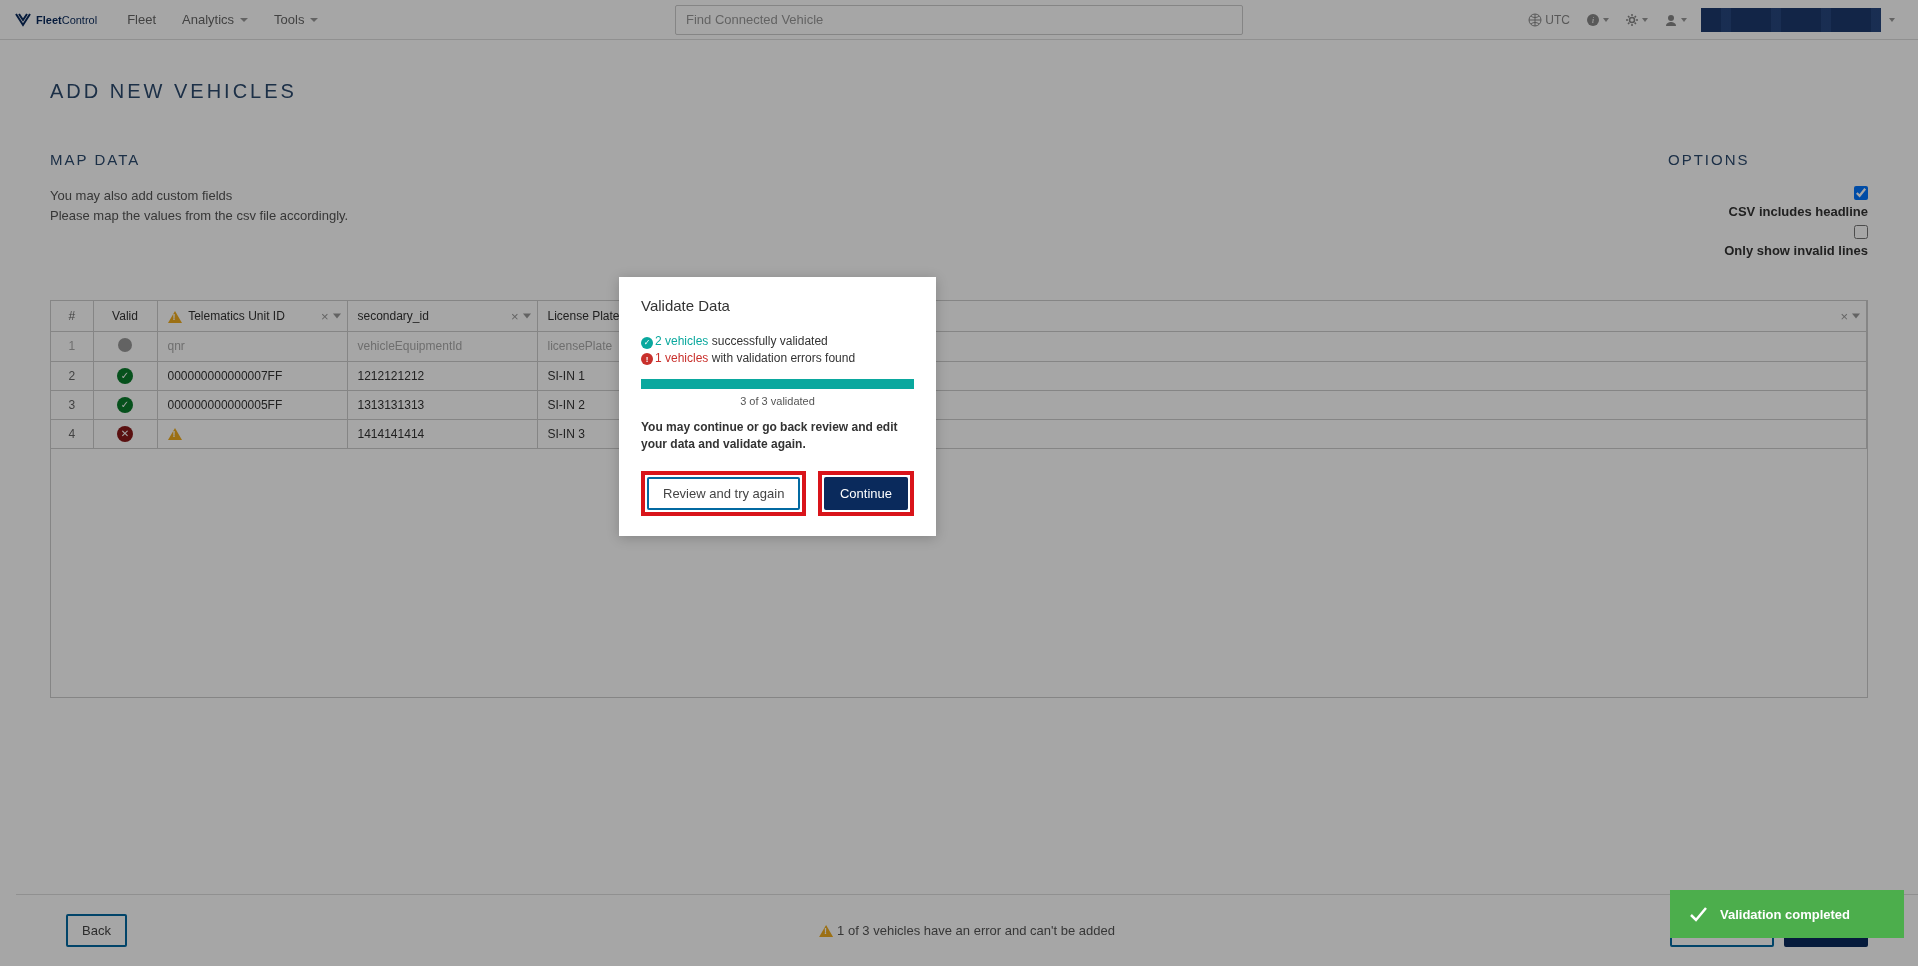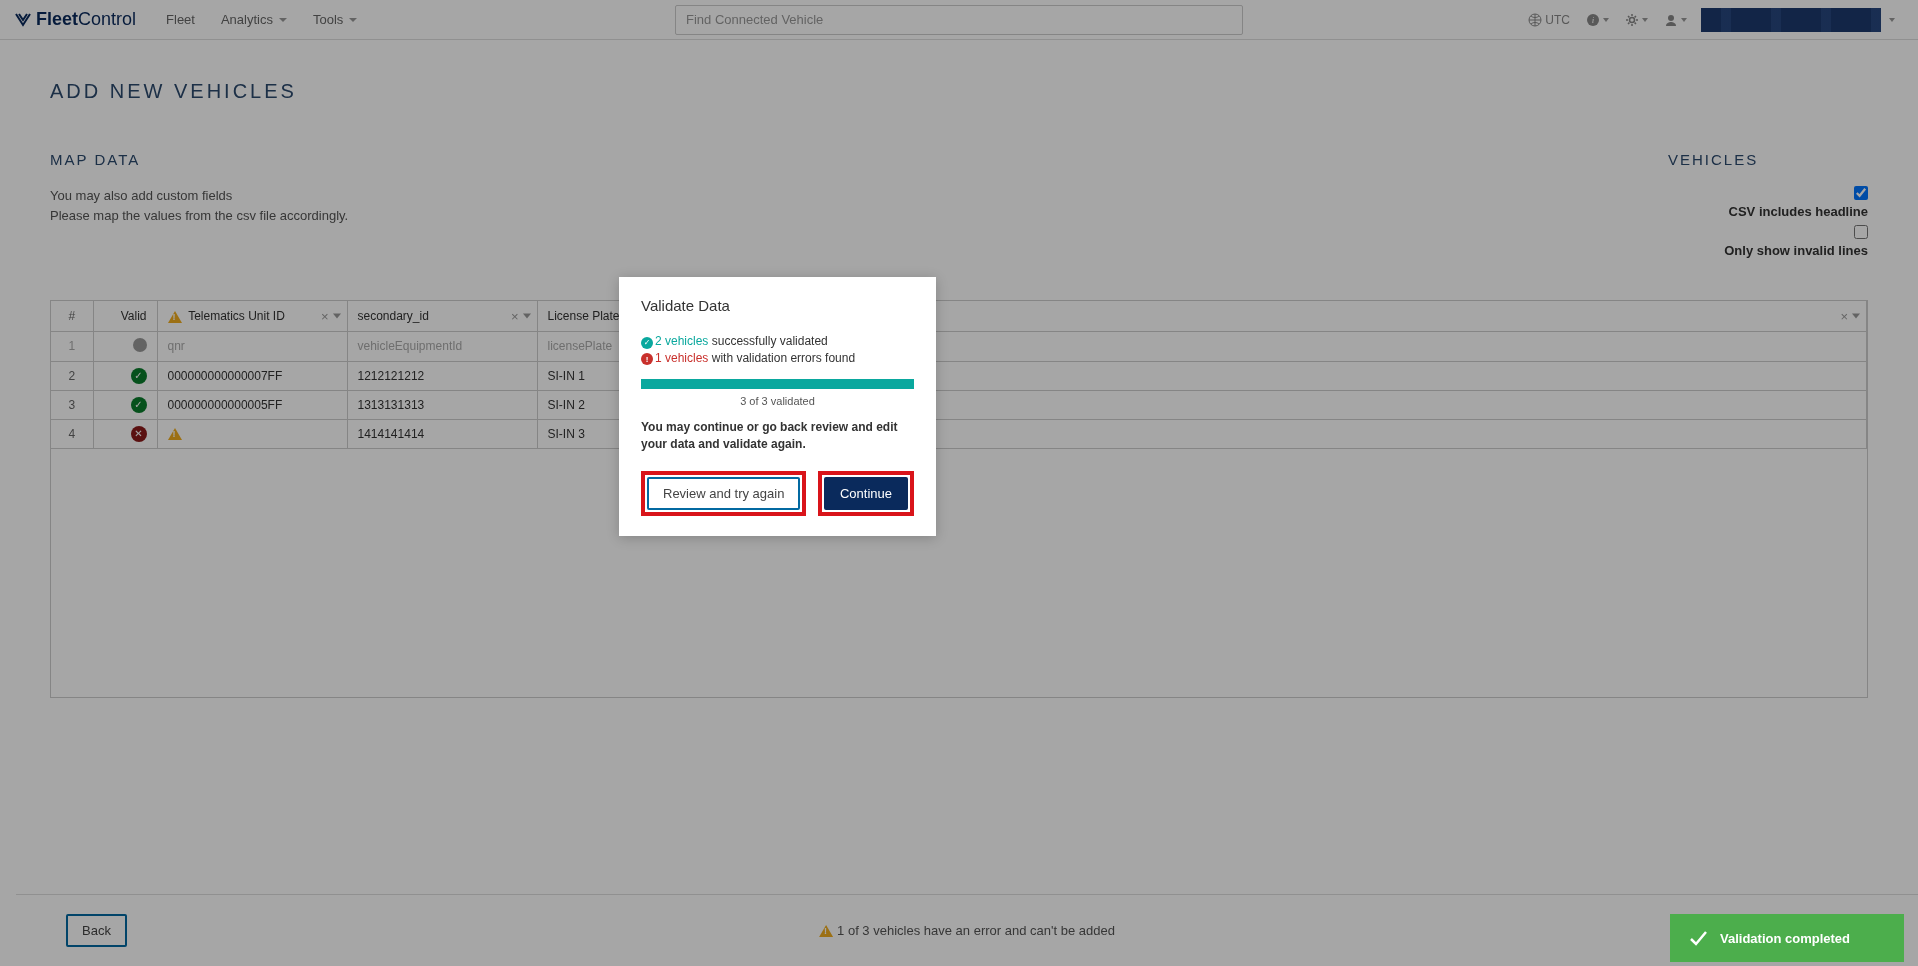--- a/index.html
+++ b/index.html
@@ -20,21 +20,21 @@
   border-bottom: 1px solid #ddd;
   display: flex;
   align-items: center;
   padding: 0 15px;
   position: relative;
   z-index: 1;
 }
 .brand {
   display: flex;
   align-items: center;
-  font-size: 18px;
+  font-size: 11px;
   font-weight: 400;
   color: #0a2a5c;
   margin-right: 18px;
 }
 .brand .brand-icon { margin-right: 5px; display:flex; align-items:center;}
 .brand b { font-weight: 700; }
 .nav-links { display: flex; gap: 2px; }
 .nav-link {
   padding: 10px 12px;
   color: #666;
@@ -152,21 +152,21 @@
 th .th-controls {
   position: absolute; right: 6px; top: 50%; transform: translateY(-50%);
   display:flex; gap:4px; align-items:center;
 }
 th .x-icon { color: #999; font-size: 13px; cursor:pointer;}
 th .dd-caret {
   width:0;height:0;border-left:4px solid transparent;border-right:4px solid transparent;border-top:5px solid #999;cursor:pointer;
 }
 td { height: 26px; }
 .col-idx { width:42px; text-align:center; color:#666;}
-.col-valid { width:64px; text-align:right;margin-left:12px;}
+.col-valid { width:64px; text-align:center;margin-left:12px;}
 .row-placeholder td { color:#aaa; font-style:normal;}
 .valid-dot { width:14px;height:14px;background:#999;border-radius:50%;display:inline-block;}
 .valid-check { 
   display:inline-flex;width:16px;height:16px;background:#0a7d2c;border-radius:50%;
   align-items:center;justify-content:center;color:#fff;font-size:10px;
 }
 .valid-error {
   display:inline-flex;width:16px;height:16px;background:#8b1a1a;border-radius:50%;
   align-items:center;justify-content:center;color:#fff;font-size:10px;
 }
@@ -236,21 +236,21 @@
   align-items:center;justify-content:center;font-size:8px;margin-right:2px;font-weight:bold;
 }
 .progress { height:10px; background:#0aa89e; margin-top:14px;}
 .progress-label { text-align:center; font-size:11px; color:#555; margin-top:6px;}
 .modal-help { font-size:12px; color:#333; font-weight:600; margin-top:12px; line-height:1.4;}
 .modal-actions { display:flex; justify-content:space-between; margin-top:18px;}
 .highlight-box { border:4px solid #d9141a; padding:2px; display:inline-block;}
 
 .toast {
   position:absolute;
-  right:14px; bottom:4px;
+  right:14px; bottom:28px;
   background:#4cae4c;
   color:#fff;
   padding: 14px 24px 14px 18px;
   display:flex;
   align-items:center;
   gap:12px;
   z-index:20;
   width: 234px;
   font-size:13px;
   font-weight:600;
@@ -328,21 +328,21 @@
 
   <div class="section-row">
     <div class="section-left">
       <div class="section-title">MAP DATA</div>
       <div class="helper-text">
         <div>You may also add custom fields</div>
         <div>Please map the values from the csv file accordingly.</div>
       </div>
     </div>
     <div class="section-right">
-      <div class="section-title">VEHICLES</div>
+      <div class="section-title">OPTIONS</div>
       <label class="options-row">
         <input type="checkbox" checked="" style="">
         <span>CSV includes headline</span>
       </label>
       <label class="options-row">
         <input type="checkbox" style="">
         <span>Only show invalid lines</span>
       </label>
     </div>
   </div>

